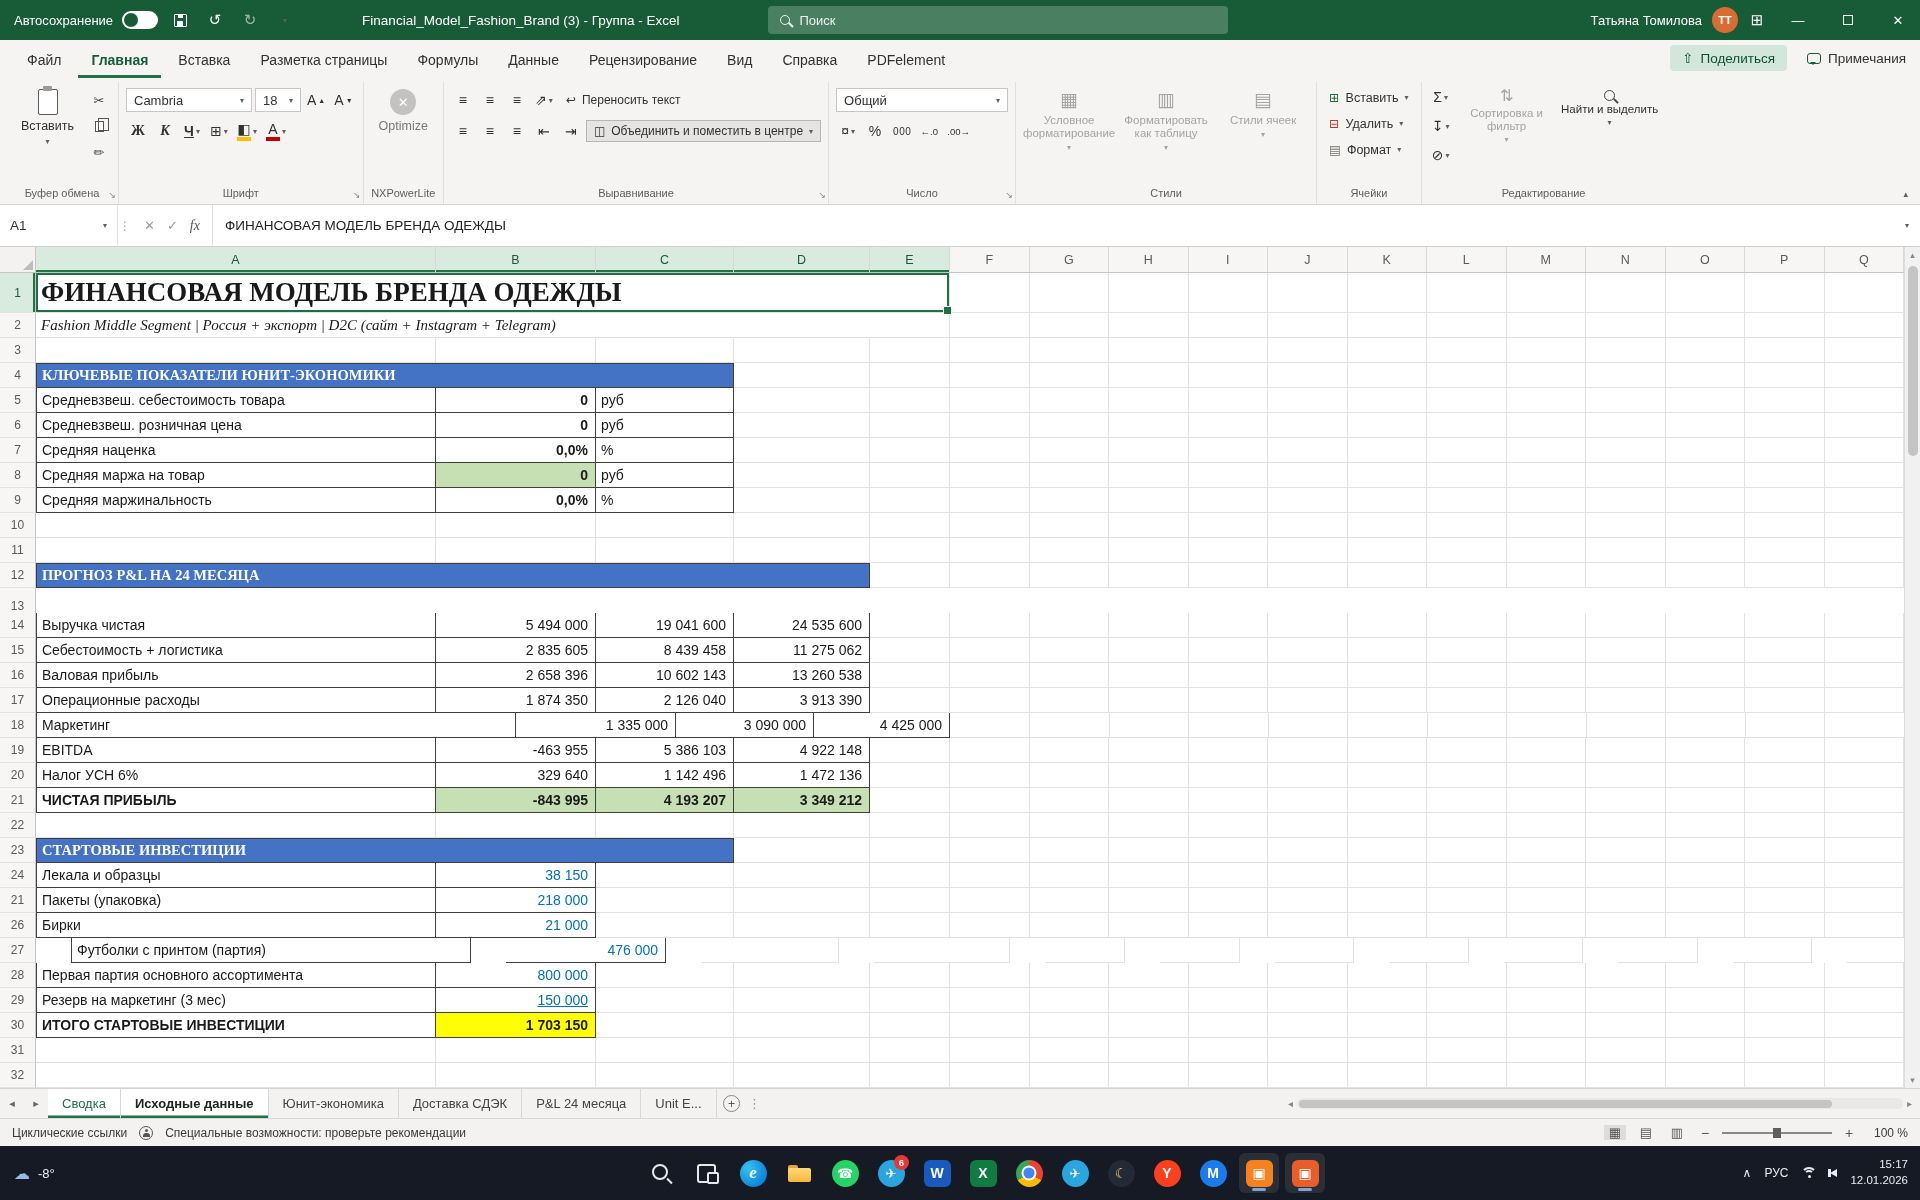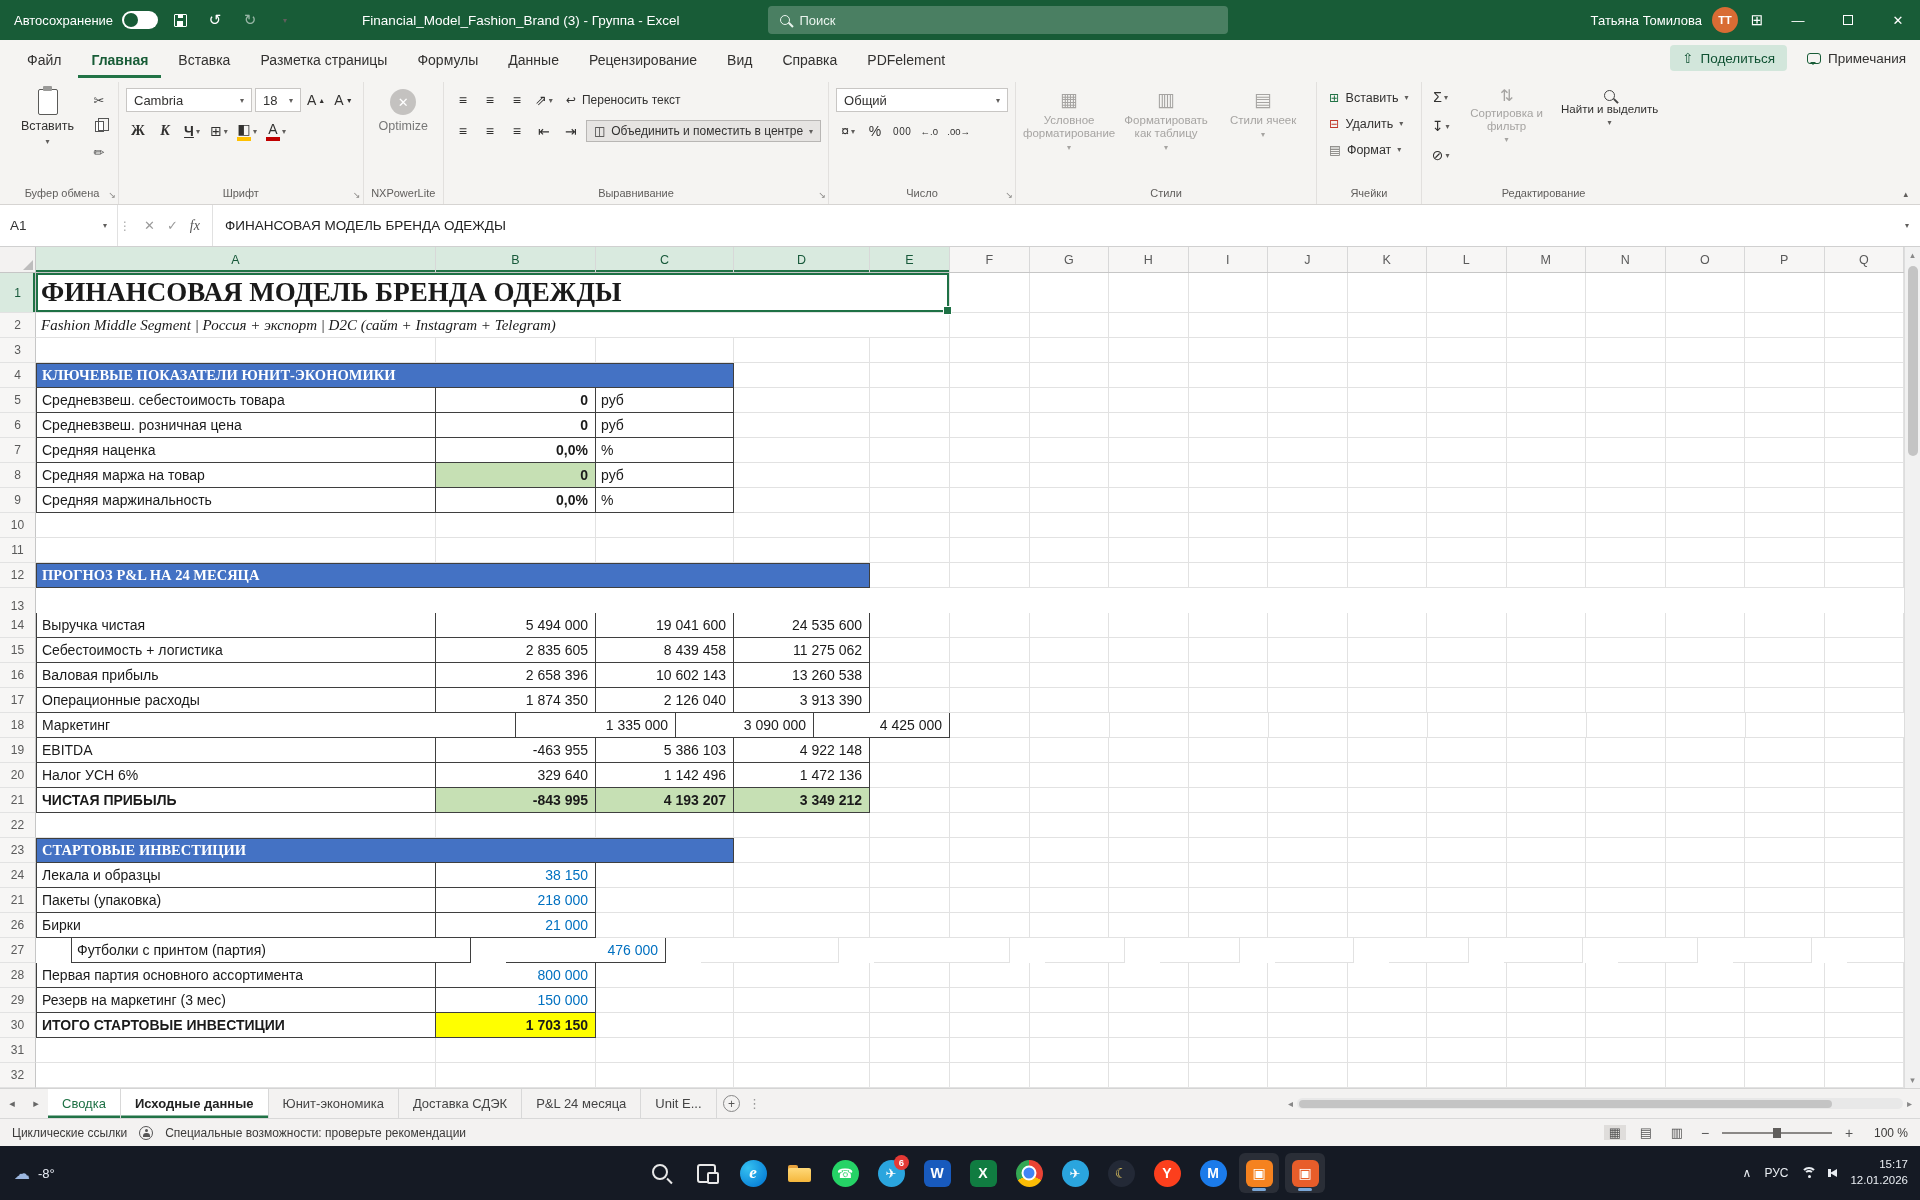--- a/index.html
+++ b/index.html
@@ -1069,21 +1069,21 @@
           <div class="cell" style="width: 79.5px;"></div>
           <div class="cell" style="width: 79.5px;"></div>
           <div class="cell" style="width: 79.5px;"></div>
           <div class="cell" style="width: 79.5px;"></div>
           <div class="cell" style="width: 79.5px;"></div>
           <div class="cell" style="width: 79.5px;"></div>
         </div>
         <div class="grow" style="height: 25px;">
           <div class="rownum">29</div>
           <div class="cell b colA" style="width: 400px;">Резерв на маркетинг (3 мес)</div>
-          <div class="cell b num blue" style="width: 160px;">150 000</div>
+          <div class="cell b num blue" style="width: 160px; text-decoration: underline;">150 000</div>
           <div class="cell" style="width: 138px;"></div>
           <div class="cell" style="width: 136px;"></div>
           <div class="cell" style="width: 80px;"></div>
           <div class="cell" style="width: 79.5px;"></div>
           <div class="cell" style="width: 79.5px;"></div>
           <div class="cell" style="width: 79.5px;"></div>
           <div class="cell" style="width: 79.5px;"></div>
           <div class="cell" style="width: 79.5px;"></div>
           <div class="cell" style="width: 79.5px;"></div>
           <div class="cell" style="width: 79.5px;"></div>

